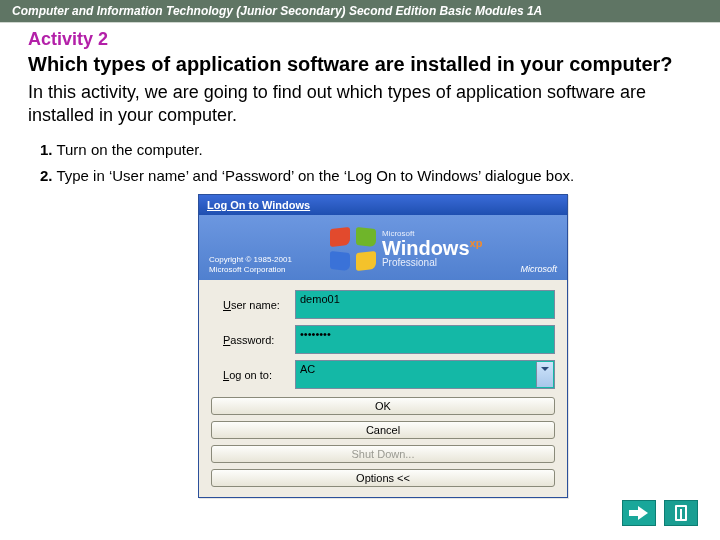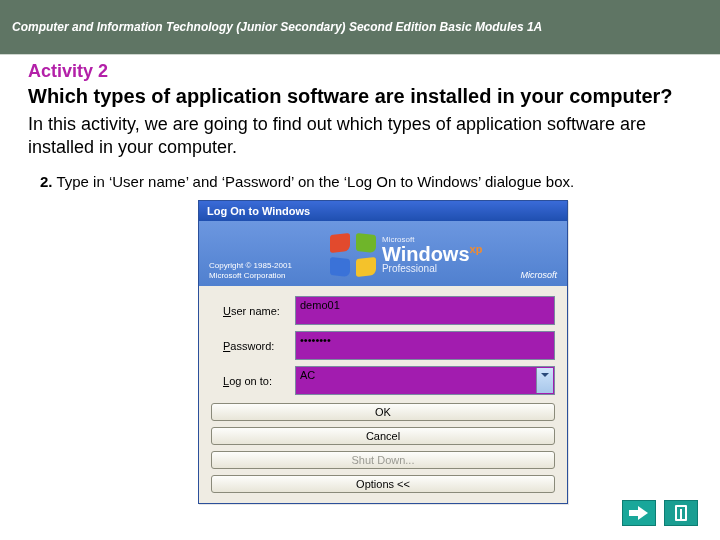--- a/index.html
+++ b/index.html
@@ -10,21 +10,21 @@
     font-family: Verdana, Geneva, sans-serif;
     overflow: hidden;
     position: relative;
   }
   .header {
     background: #5f7564;
     color: #ffffff;
     font-size: 12px;
     font-weight: bold;
     font-style: italic;
-    padding: 20px 12px;
+    padding: 4px 12px;
     border-bottom: 1px solid #cfd6cf;
   }
   .content {
     padding: 6px 28px 0 28px;
   }
   .activity-label {
     color: #b320a8;
     font-size: 18px;
     font-weight: bold;
     margin-bottom: 2px;
@@ -61,20 +61,21 @@
     font-family: Tahoma, sans-serif;
     font-size: 11px;
     box-shadow: 1px 1px 0 rgba(0,0,0,0.1);
   }
   .titlebar {
     background: linear-gradient(#3a6bd8, #1f4fb0);
     color: #fff;
     padding: 4px 8px;
     font-weight: bold;
     font-size: 11px;
+    text-decoration: underline;
   }
   .banner {
     background: linear-gradient(#6c97e0, #5080cf);
     color: #fff;
     padding: 8px 10px 6px 10px;
     display: flex;
     align-items: center;
     justify-content: space-between;
     position: relative;
     min-height: 62px;
@@ -111,21 +112,21 @@
   }
   .row label {
     width: 72px;
     font-size: 11px;
     color: #000;
   }
   .row .underline { text-decoration: underline; }
   .field {
     flex: 1;
     border: 1px solid #7a8aa0;
-    background: #a21caf;
+    background: #14b8a6;
     padding: 2px 4px;
     font-size: 11px;
     height: 29px;
     position: relative;
   }
   .field.select::after {
     content: "";
     position: absolute;
     right: 1px; top: 1px; bottom: 1px;
     width: 16px;
@@ -190,20 +191,24 @@
 <body>
 
 <div class="header">Computer and Information Technology (Junior Secondary) Second Edition Basic Modules 1A</div>
 
 <div class="content">
   <div class="activity-label">Activity 2</div>
   <div class="activity-question">Which types of application software are installed in your computer?</div>
   <div class="intro">In this activity, we are going to find out which types of application software are installed in your computer.</div>
 
   <div class="steps">
+    <div class="step">
+      <b>1.</b>
+      <span>Turn on the computer.</span>
+    </div>
     <div class="step">
       <b>2.</b>
       <span>Type in ‘User name’ and ‘Password’ on the ‘Log On to Windows’ dialogue box.</span>
     </div>
   </div>
 
   <div class="dialog">
     <div class="titlebar">Log On to Windows</div>
     <div class="banner">
       <div class="banner-left">

